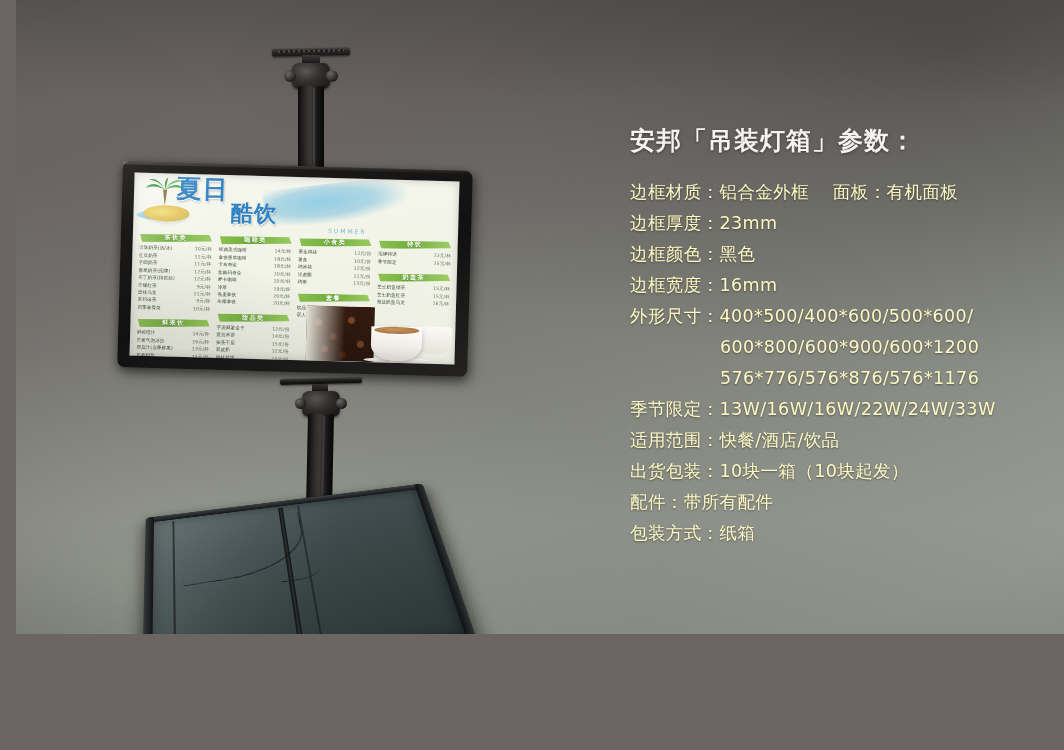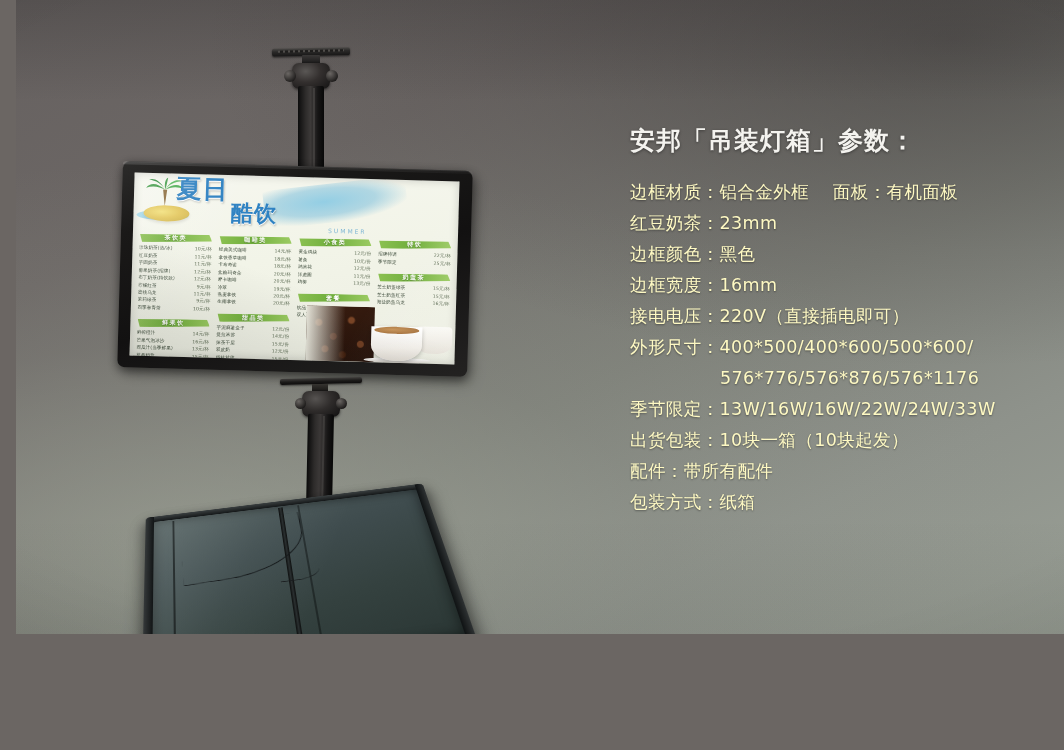--- a/index.html
+++ b/index.html
@@ -497,26 +497,27 @@
       <div class="panel-edge-b"></div>
       <div class="panel-edge-l"></div>
       <div class="panel-edge-r"></div>
     </div>
   </div>
 
   <div class="spec">
     <div class="spec-title">安邦「吊装灯箱」参数：</div>
     <div id="spec-lines">
         <div class="spec-line">边框材质：铝合金外框    面板：有机面板</div>
-        <div class="spec-line">红豆奶茶：23mm</div>
+        <div class="spec-line">边框厚度：23mm</div>
         <div class="spec-line">边框颜色：黑色</div>
         <div class="spec-line">边框宽度：16mm</div>
-        <div class="spec-line">接电电压：220V（直接插电即可）</div>
         <div class="spec-line">外形尺寸：400*500/400*600/500*600/</div>
+        <div class="spec-line cont">600*800/600*900/600*1200</div>
         <div class="spec-line cont">576*776/576*876/576*1176</div>
         <div class="spec-line">季节限定：13W/16W/16W/22W/24W/33W</div>
+        <div class="spec-line">适用范围：快餐/酒店/饮品</div>
         <div class="spec-line">出货包装：10块一箱（10块起发）</div>
         <div class="spec-line">配件：带所有配件</div>
         <div class="spec-line">包装方式：纸箱</div>
       </div>
   </div>
 
 </div>
 
 </body></html>

